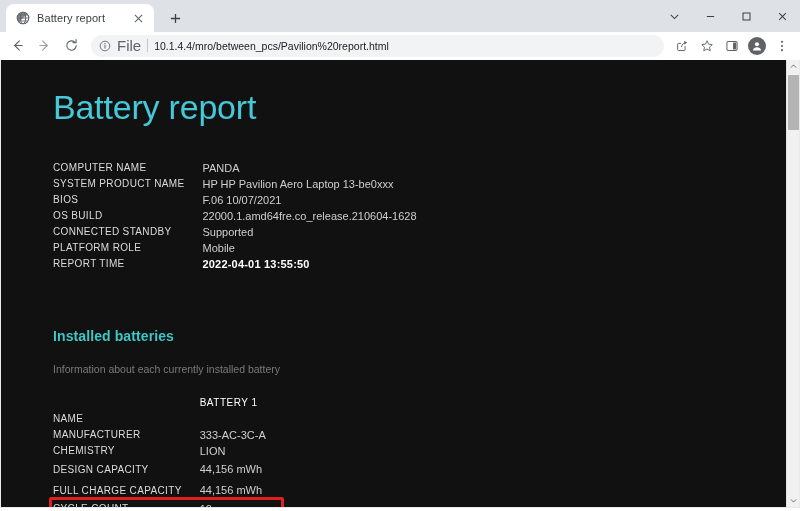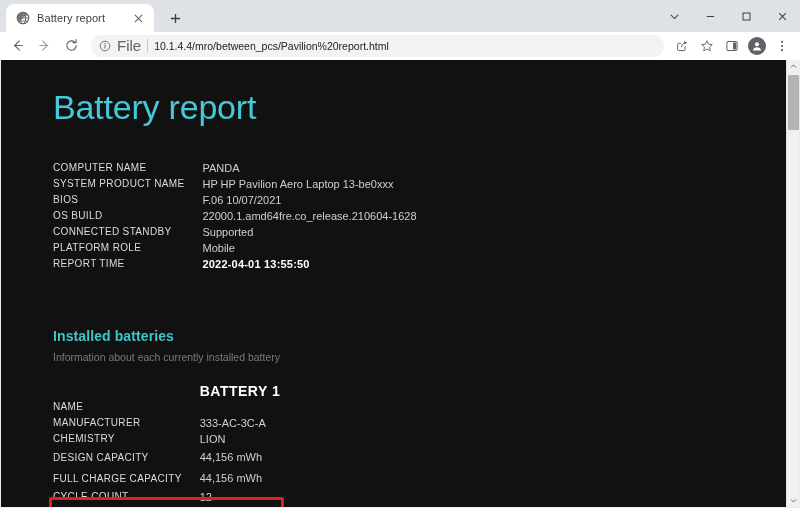--- a/index.html
+++ b/index.html
@@ -86,27 +86,27 @@
   }
   .val {
     font-size: 11px; color: #cfcfcf; height: 16px; line-height: 16px;
     white-space: nowrap;
   }
   .val.strong { color: #ffffff; font-weight: bold; letter-spacing: .2px; }
   .col-spacer { width: 142px; }
 
   .section { margin-top: 56px; }
   h2.section-title {
-    font-size: 14px; font-weight: bold; color: #3fc6c6; margin-bottom: 7px;
+    font-size: 14px; font-weight: bold; color: #3fc6c6; margin-bottom: 19px;
     letter-spacing: .1px;
   }
   .section-sub { font-size: 10.5px; color: #7a7a7a; margin-bottom: 20px; }
 
   .bat-head {
-    font-size: 14px; font-weight: bold; color: #ffffff; letter-spacing: .5px;
+    font-size: 10px; font-weight: normal; color: #ffffff; letter-spacing: .5px;
     height: 16px; line-height: 16px;
   }
 
   table.bat { border-collapse: collapse; position: relative; }
   table.bat td { padding: 0; vertical-align: top; }
   table.bat tr.tall td { height: 21px; line-height: 21px; }
   table.bat tr.tall .lbl, table.bat tr.tall .val { height: 21px; line-height: 21px; }
 
   
   .redbox {

